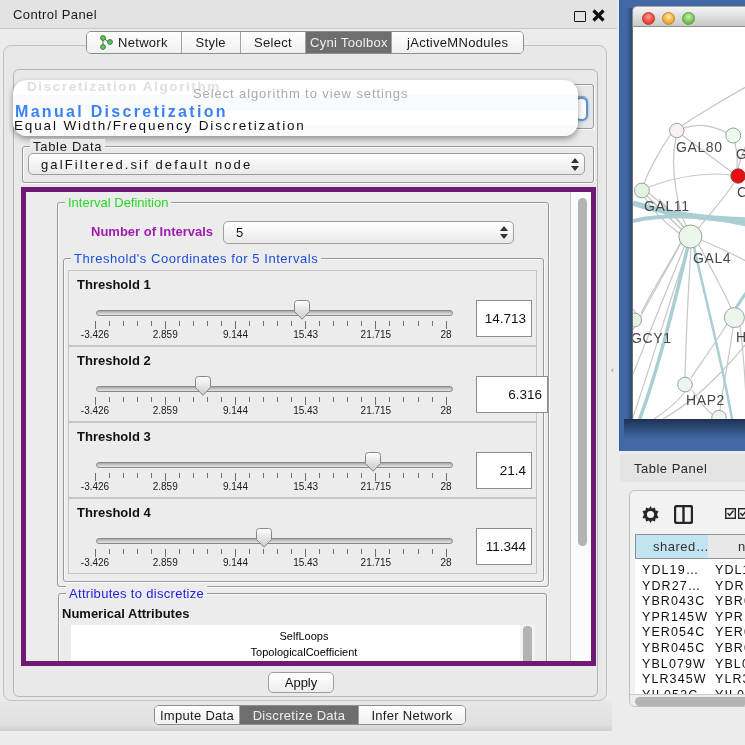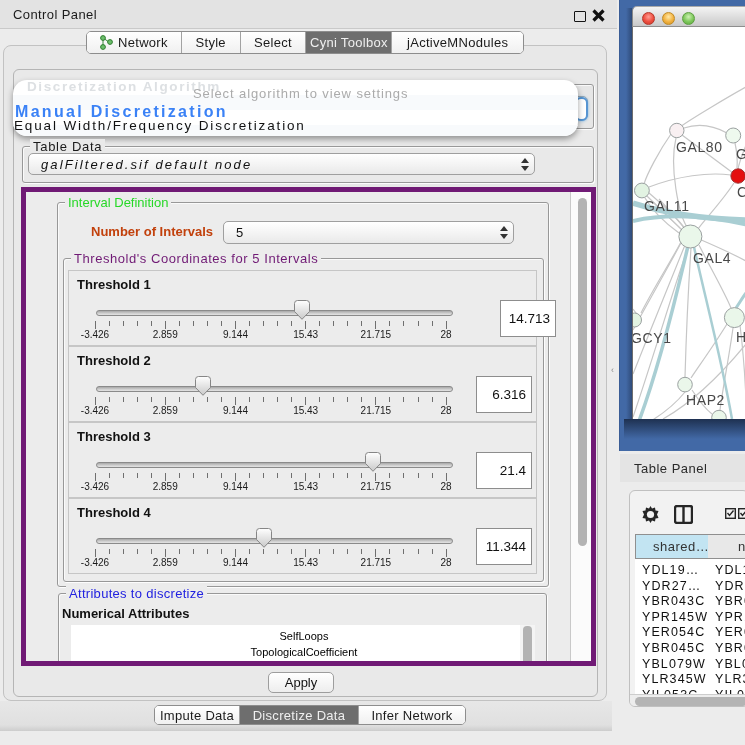--- a/index.html
+++ b/index.html
@@ -67,38 +67,38 @@
   <div class="abs" style="left:0;top:45px;width:565px;height:15px;background:#f8fafc;"></div>
   <div class="abs" style="left:14px;top:-1px;font-size:13.5px;letter-spacing:1.6px;font-weight:bold;color:#dde0e3;">Discretization Algorithm</div>
   <div class="abs" style="left:180px;top:6px;font-size:13px;letter-spacing:0.9px;color:#ababab;">Select algorithm to view settings</div>
   <div class="abs" style="left:2px;top:23px;font-size:16px;letter-spacing:2.3px;font-weight:bold;color:#3b82f6;">Manual Discretization</div>
   <div class="abs" style="left:1px;top:38px;font-size:13.5px;letter-spacing:1.85px;color:#111;">Equal Width/Frequency Discretization</div>
 </div>
 
 <div class="grp" style="left:22px;top:146px;width:570px;height:35px;">
   <div class="grptitle" style="background:#e9e9e9;color:#1a1a1a;letter-spacing:0.7px;">Table Data</div>
 </div>
-<div class="combo" style="left:28px;top:153px;width:507px;height:22px;font-style:italic;">
+<div class="combo" style="left:28px;top:153px;width:557px;height:22px;">
   <div class="txt" style="letter-spacing:2.1px;">galFiltered.sif default node</div>
   <div class="updown"></div>
 </div>
 
 <div class="abs" style="left:21px;top:187px;width:575px;height:479px;border:5px solid #701a75;background:#ececec;overflow:hidden;box-sizing:border-box;" id="scrollpane">
 
   <div class="grp" style="left:31px;top:10px;width:490px;height:383px;">
     <div class="grptitle" style="background:#ececec;color:#28d828;">Interval Definition</div>
   </div>
-  <div class="abs" style="left:65px;top:32px;font-size:13px;font-weight:bold;color:#c2410c;">Number of Intervals</div>
+  <div class="abs" style="left:65px;top:32px;font-size:13px;font-weight:bold;color:#a21caf;">Number of Intervals</div>
   <div class="combo" style="left:197px;top:29px;width:291px;height:23px;">
     <div class="txt">5</div>
     <div class="updown"></div>
   </div>
 
   <div class="grp" style="left:37px;top:66px;width:479px;height:322px;">
-    <div class="grptitle" style="background:#ececec;color:#701a75;letter-spacing:0.55px;">Threshold's Coordinates for 5 Intervals</div>
+    <div class="grptitle" style="background:#ececec;color:#1d4ed8;letter-spacing:0.55px;">Threshold's Coordinates for 5 Intervals</div>
   </div>
 
   <div class="block" style="left:42px;top:78px;" id="b1">
       <div class="bl">Threshold 1</div>
       <div class="track"></div>
       <svg class="ticks" style="left:0;top:50px;" width="470" height="9" viewBox="0 0 470 9" shape-rendering="crispEdges">
         <line x1="26" y1="0" x2="26" y2="7.5" stroke="#6f6f6f" stroke-width="1"></line>
         <line x1="40.044" y1="0" x2="40.044" y2="5" stroke="#6f6f6f" stroke-width="1"></line>
         <line x1="54.088" y1="0" x2="54.088" y2="5" stroke="#6f6f6f" stroke-width="1"></line>
         <line x1="68.132" y1="0" x2="68.132" y2="5" stroke="#6f6f6f" stroke-width="1"></line>
@@ -133,21 +133,21 @@
       <div class="slbl" style="left:377.1px;">28</div>
       <svg class="thumb" style="left:225px;" width="16" height="20" viewBox="0 0 16 20">
         <defs>
           <linearGradient id="tg0" x1="0" y1="0" x2="0" y2="1">
             <stop offset="0" stop-color="#ffffff"></stop>
             <stop offset="1" stop-color="#c9c9c9"></stop>
           </linearGradient>
         </defs>
         <path d="M3.5,0.5 L12.5,0.5 Q15.5,0.5 15.5,3.5 L15.5,11.5 L8,19.3 L0.5,11.5 L0.5,3.5 Q0.5,0.5 3.5,0.5 Z" fill="url(#tg0)" stroke="#868686" stroke-width="1"></path>
       </svg>
-      <div class="tfield" style="left:407px;top:29px;width:56px;height:37px;margin-left:24px;">14.713</div>
+      <div class="tfield" style="left:407px;top:29px;width:56px;height:37px;">14.713</div>
     </div>
   <div class="block" style="left:42px;top:154px;" id="b2">
       <div class="bl">Threshold 2</div>
       <div class="track"></div>
       <svg class="ticks" style="left:0;top:50px;" width="470" height="9" viewBox="0 0 470 9" shape-rendering="crispEdges">
         <line x1="26" y1="0" x2="26" y2="7.5" stroke="#6f6f6f" stroke-width="1"></line>
         <line x1="40.044" y1="0" x2="40.044" y2="5" stroke="#6f6f6f" stroke-width="1"></line>
         <line x1="54.088" y1="0" x2="54.088" y2="5" stroke="#6f6f6f" stroke-width="1"></line>
         <line x1="68.132" y1="0" x2="68.132" y2="5" stroke="#6f6f6f" stroke-width="1"></line>
         <line x1="82.176" y1="0" x2="82.176" y2="5" stroke="#6f6f6f" stroke-width="1"></line>
@@ -181,21 +181,21 @@
       <div class="slbl" style="left:377.1px;">28</div>
       <svg class="thumb" style="left:126px;" width="16" height="20" viewBox="0 0 16 20">
         <defs>
           <linearGradient id="tg1" x1="0" y1="0" x2="0" y2="1">
             <stop offset="0" stop-color="#ffffff"></stop>
             <stop offset="1" stop-color="#c9c9c9"></stop>
           </linearGradient>
         </defs>
         <path d="M3.5,0.5 L12.5,0.5 Q15.5,0.5 15.5,3.5 L15.5,11.5 L8,19.3 L0.5,11.5 L0.5,3.5 Q0.5,0.5 3.5,0.5 Z" fill="url(#tg1)" stroke="#868686" stroke-width="1"></path>
       </svg>
-      <div class="tfield" style="left:407px;top:29px;width:56px;height:37px;padding-left:8px;">6.316</div>
+      <div class="tfield" style="left:407px;top:29px;width:72px;height:37px;padding-left:8px;">6.316</div>
     </div>
   <div class="block" style="left:42px;top:230px;" id="b3">
       <div class="bl">Threshold 3</div>
       <div class="track"></div>
       <svg class="ticks" style="left:0;top:50px;" width="470" height="9" viewBox="0 0 470 9" shape-rendering="crispEdges">
         <line x1="26" y1="0" x2="26" y2="7.5" stroke="#6f6f6f" stroke-width="1"></line>
         <line x1="40.044" y1="0" x2="40.044" y2="5" stroke="#6f6f6f" stroke-width="1"></line>
         <line x1="54.088" y1="0" x2="54.088" y2="5" stroke="#6f6f6f" stroke-width="1"></line>
         <line x1="68.132" y1="0" x2="68.132" y2="5" stroke="#6f6f6f" stroke-width="1"></line>
         <line x1="82.176" y1="0" x2="82.176" y2="5" stroke="#6f6f6f" stroke-width="1"></line>

